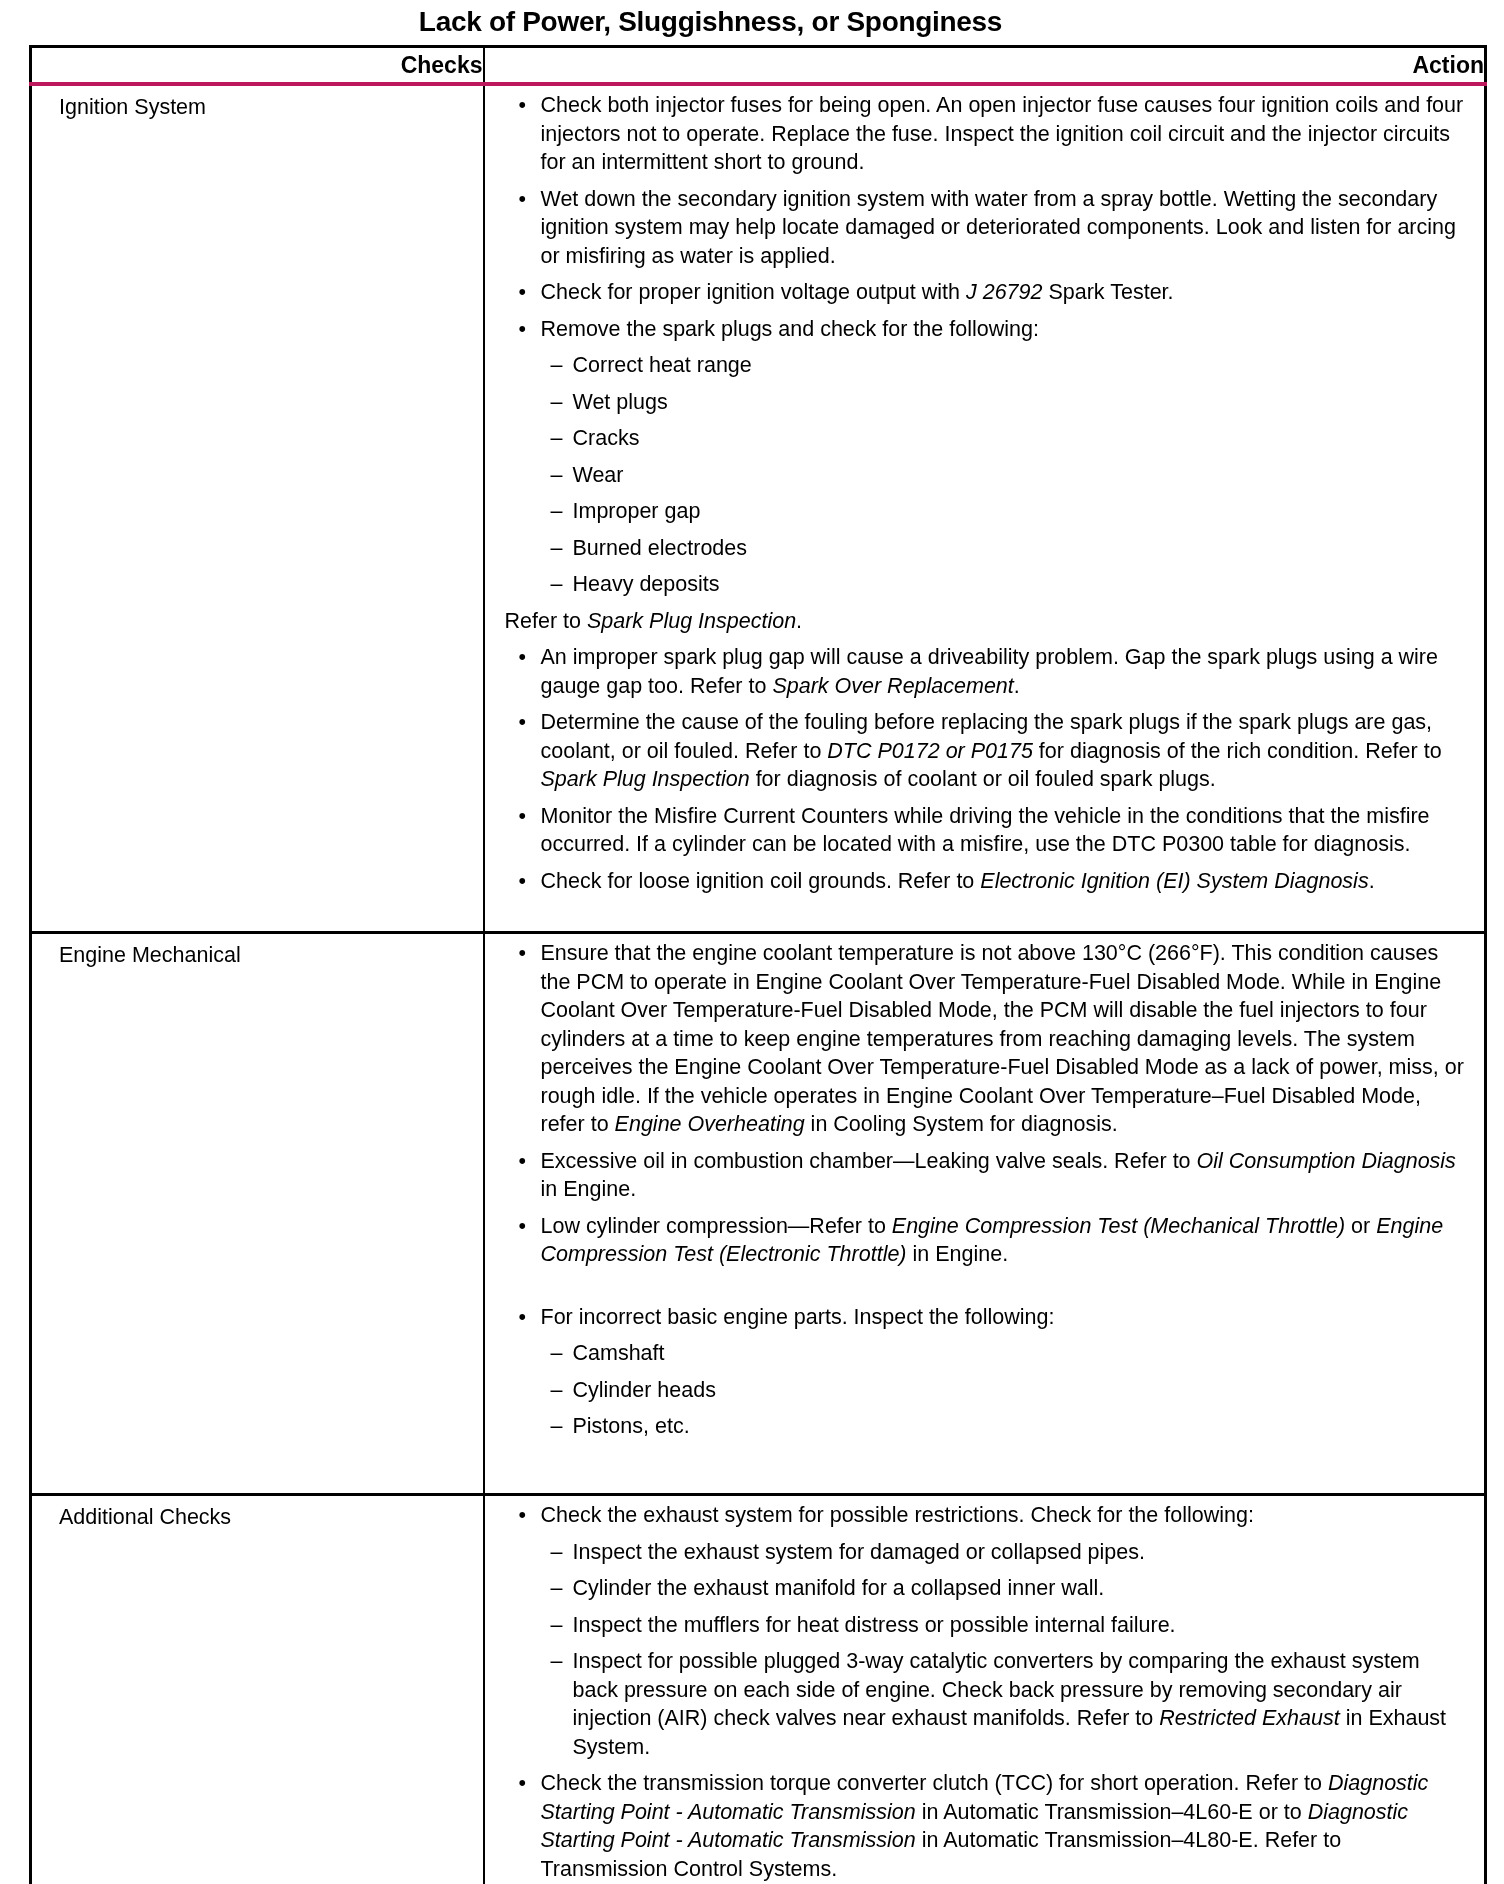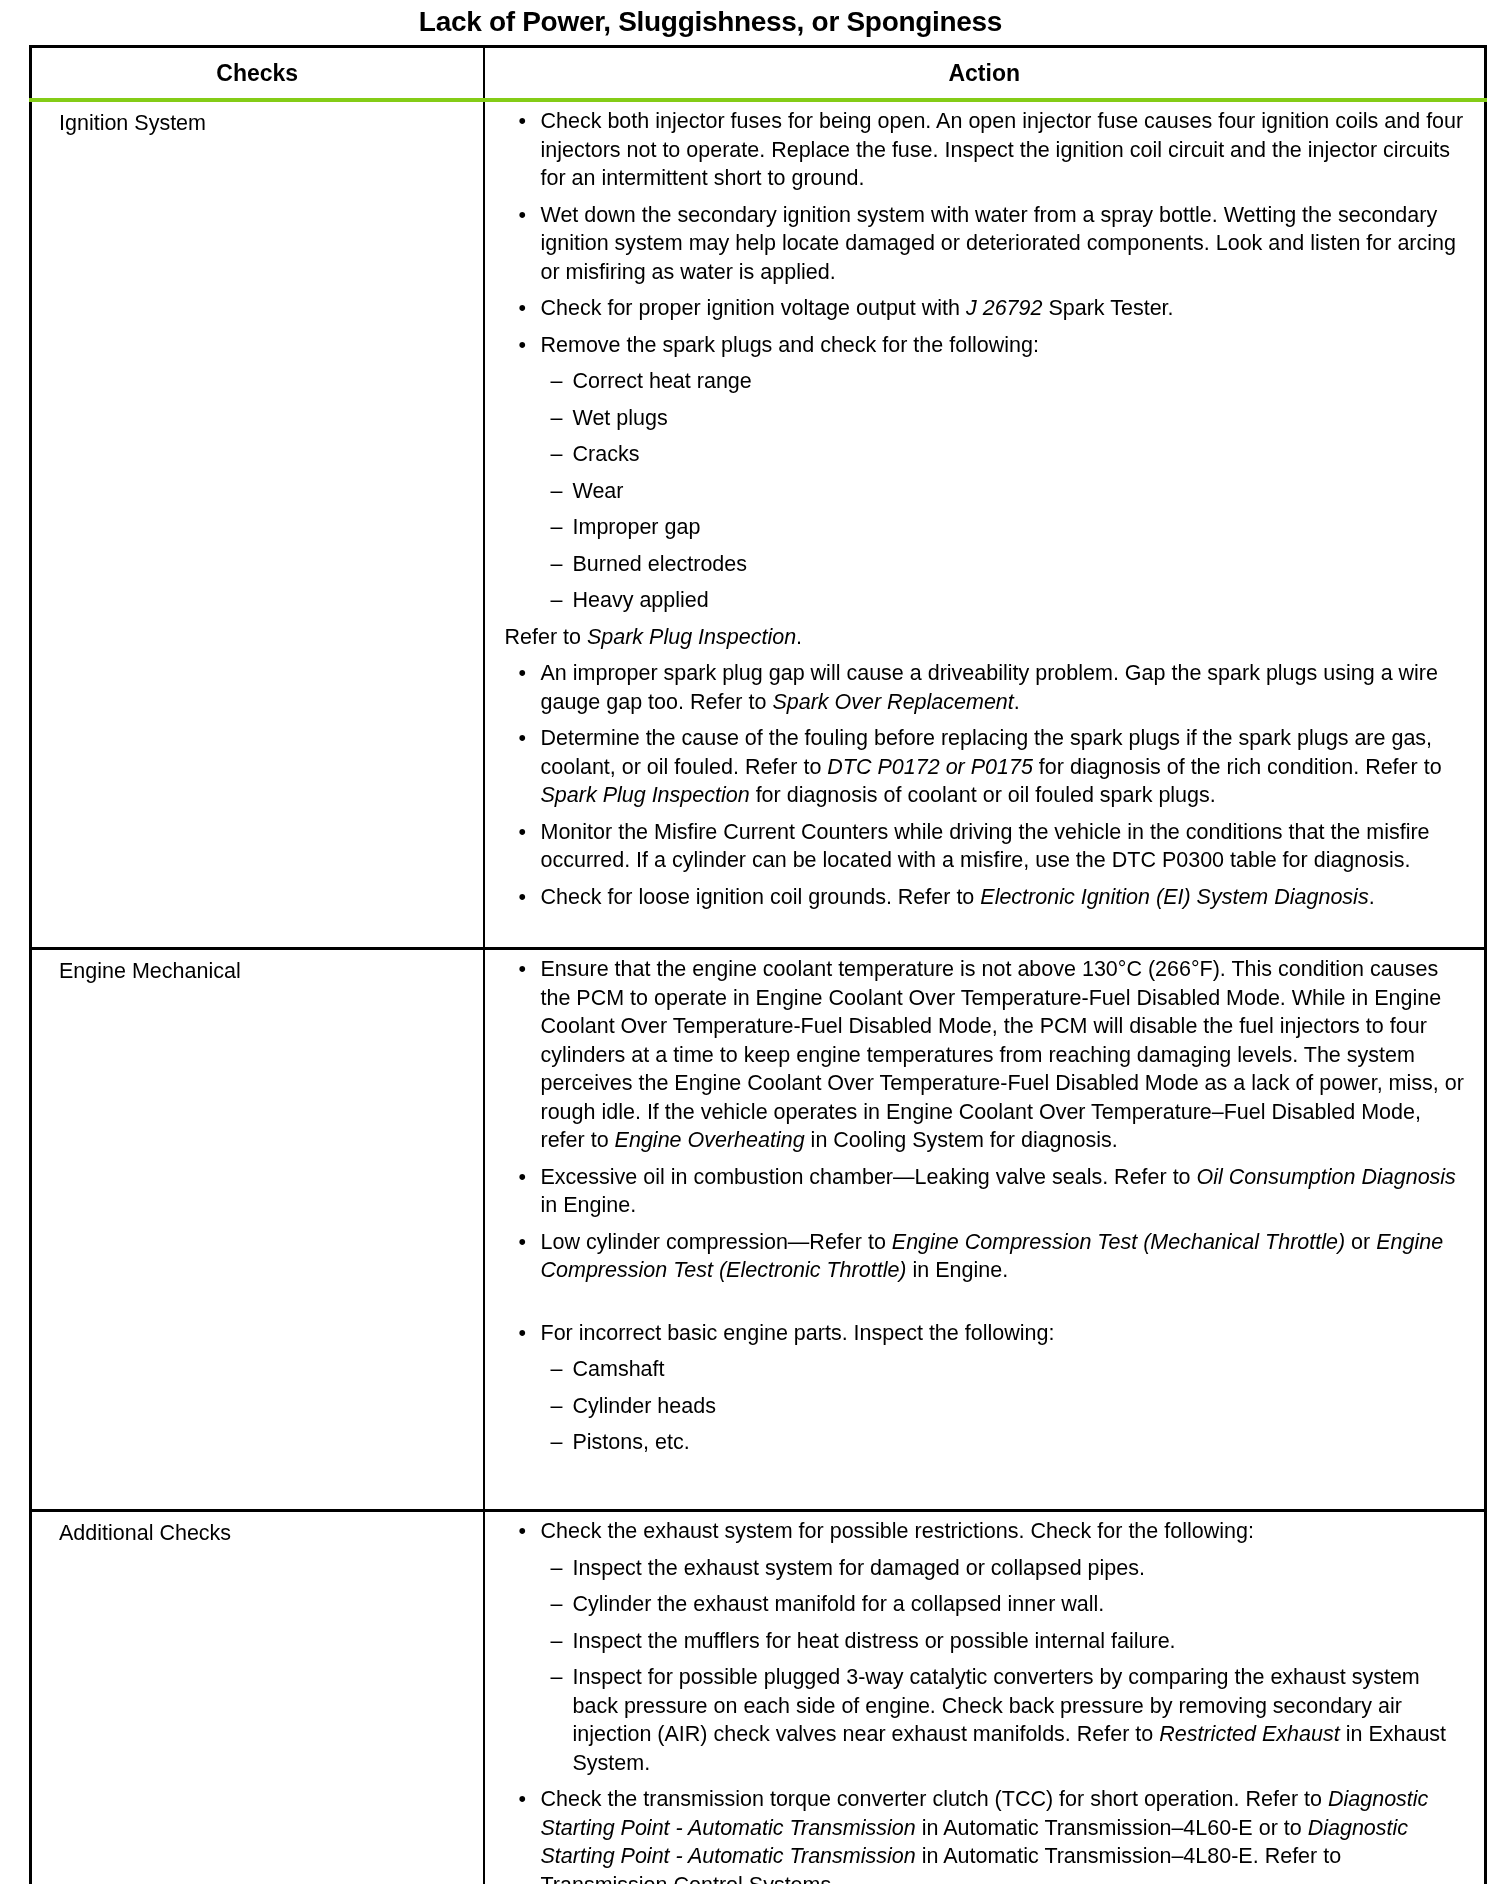--- a/index.html
+++ b/index.html
@@ -35,24 +35,24 @@
     border-collapse: collapse;
     border: 3px solid #000;
     table-layout: fixed;
   }
   table.main col.c1 { width: 453px; }
   table.main col.c2 { width: 1002px; }
   th {
     font-weight: bold;
     font-size: 23px;
     height: 34px;
-    padding: 8px;
-    border-bottom: 4px solid #84cc16;
+    padding: 0;
+    border-bottom: 4px solid #be185d;
     border-right: 2px solid #000;
-    text-align: center;
+    text-align: right;
     vertical-align: middle;
   }
   th:last-child { border-right: none; }
   td {
     vertical-align: top;
     font-size: 21.5px;
     line-height: 28.5px;
     border-right: 2px solid #000;
     border-bottom: 3px solid #000;
     padding: 0;
@@ -130,21 +130,21 @@
             <span class="dot">•</span>
             <div><span>Remove the spark plugs and check for the following:</span></div>
           </div>
           <div class="subs">
             <div class="sub"><span class="dash">–</span><span>Correct heat range</span></div>
             <div class="sub"><span class="dash">–</span><span>Wet plugs</span></div>
             <div class="sub"><span class="dash">–</span><span>Cracks</span></div>
             <div class="sub"><span class="dash">–</span><span>Wear</span></div>
             <div class="sub"><span class="dash">–</span><span>Improper gap</span></div>
             <div class="sub"><span class="dash">–</span><span>Burned electrodes</span></div>
-            <div class="sub" style="margin-bottom: 8px;"><span class="dash">–</span><span>Heavy applied</span></div>
+            <div class="sub" style="margin-bottom: 8px;"><span class="dash">–</span><span>Heavy deposits</span></div>
           </div>
           <div class="plain"><span>Refer to </span><i>Spark Plug Inspection</i><span>.</span></div>
           <div class="bullet">
             <span class="dot">•</span>
             <div><span>An improper spark plug gap will cause a driveability problem. Gap the spark plugs using a wire gauge gap too. Refer to </span><i>Spark Over Replacement</i><span>.</span></div>
           </div>
           <div class="bullet">
             <span class="dot">•</span>
             <div><span>Determine the cause of the fouling before replacing the spark plugs if the spark plugs are gas, coolant, or oil fouled. Refer to </span><i>DTC P0172 or P0175</i><span> for diagnosis of the rich condition. Refer to </span><i>Spark Plug Inspection</i><span> for diagnosis of coolant or oil fouled spark plugs.</span></div>
           </div>

